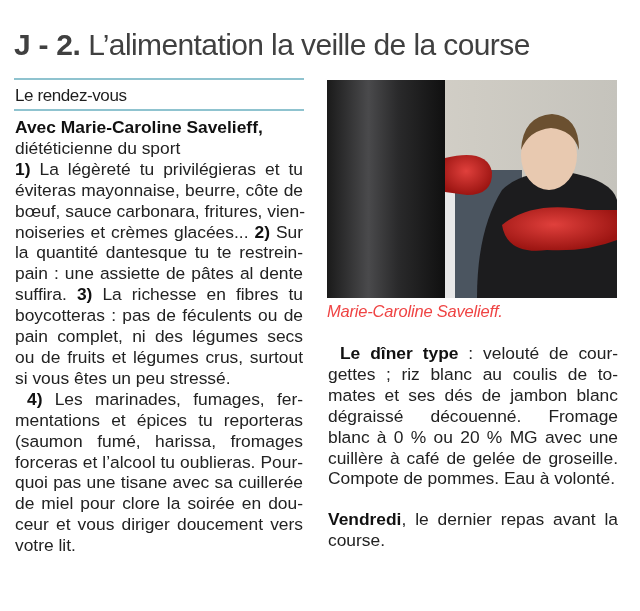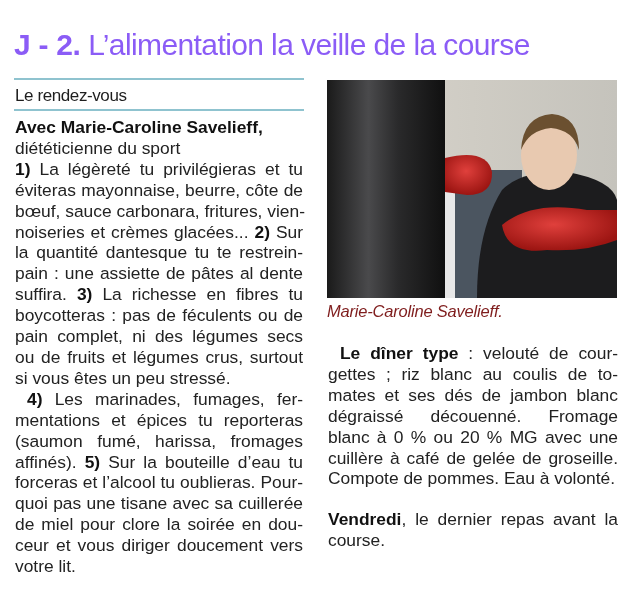--- a/index.html
+++ b/index.html
@@ -2,21 +2,21 @@
 <html><head>
 <meta charset="utf-8">
 <style>
   html, body { margin: 0; padding: 0; }
   body {
     width: 640px; height: 611px; background: #ffffff; position: relative; overflow: hidden;
     font-family: "Liberation Sans", sans-serif; color: #1e1e1e;
   }
   .title {
     position: absolute; left: 14px; top: 28px; margin: 0;
-    font-size: 30px; font-weight: normal; letter-spacing: -0.6px; white-space: nowrap; color: #8b5cf6;
+    font-size: 30px; font-weight: normal; letter-spacing: -0.6px; white-space: nowrap; color: #404040;
   }
   .title .num { font-weight: bold; letter-spacing: -0.3px; }
   .rule { position: absolute; left: 14px; width: 290px; height: 2px; }
   .rule.top { top: 78px; }
   .rule.bottom { top: 109px; }
   .section-label {
     position: absolute; left: 15px; top: 86px; font-size: 17px; letter-spacing: -0.4px; color: #1e1e1e; text-align: center;
   }
   .col {
     position: absolute; font-size: 17.4px; line-height: 20.9px; color: #222;
@@ -24,21 +24,21 @@
   .col .line { white-space: nowrap; display: block; text-align: justify; text-align-last: justify; }
   .col .line.last { text-align-last: left; }
   .col .indent { padding-left: 12px; }
   b { color: #111; }
   .left-col { left: 15px; top: 117px; width: 288px; }
   .right-col { left: 328px; top: 343px; width: 290px; }
   .photo {
     position: absolute; left: 327px; top: 80px; width: 290px; height: 218px; overflow: hidden; background: #cfcac0;
   }
   .caption {
-    position: absolute; left: 327px; top: 302px; font-size: 16.5px; font-style: italic; color: #7f1d1d; letter-spacing: -0.2px;
+    position: absolute; left: 327px; top: 302px; font-size: 16.5px; font-style: italic; color: #ef4444; letter-spacing: -0.2px;
   }
   .gap { display: block; height: 20px; }
 </style>
 </head>
 <body>
 
 <h1 class="title"><span class="num">J - 2.</span><span> L’alimentation la veille de la course</span></h1>
 
 <div class="rule top" style="background: rgb(143, 195, 207);"></div>
 <div class="section-label">Le rendez-vous</div>
@@ -55,21 +55,20 @@
       <span class="line"><span>la quantité dantesque tu te restrein-</span></span>
       <span class="line"><span>pain : une assiette de pâtes al dente</span></span>
       <span class="line"><span>suffira. </span><b>3)</b><span> La richesse en fibres tu</span></span>
       <span class="line"><span>boycotteras : pas de féculents ou de</span></span>
       <span class="line"><span>pain complet, ni des légumes secs</span></span>
       <span class="line"><span>ou de fruits et légumes crus, surtout</span></span>
       <span class="line last"><span>si vous êtes un peu stressé.</span></span>
       <span class="line indent"><b>4)</b><span> Les marinades, fumages, fer-</span></span>
       <span class="line"><span>mentations et épices tu reporteras</span></span>
       <span class="line"><span>(saumon fumé, harissa, fromages</span></span>
-      <span class="line"><span>affinés). </span><b>5)</b><span> Sur la bouteille d’eau tu</span></span>
       <span class="line"><span>forceras et l’alcool tu oublieras. Pour-</span></span>
       <span class="line"><span>quoi pas une tisane avec sa cuillerée</span></span>
       <span class="line"><span>de miel pour clore la soirée en dou-</span></span>
       <span class="line"><span>ceur et vous diriger doucement vers</span></span>
       <span class="line last"><span>votre lit.</span></span>
     </div>
 </div>
 
 <div class="photo">
   <svg width="290" height="218" viewBox="0 0 290 218">

